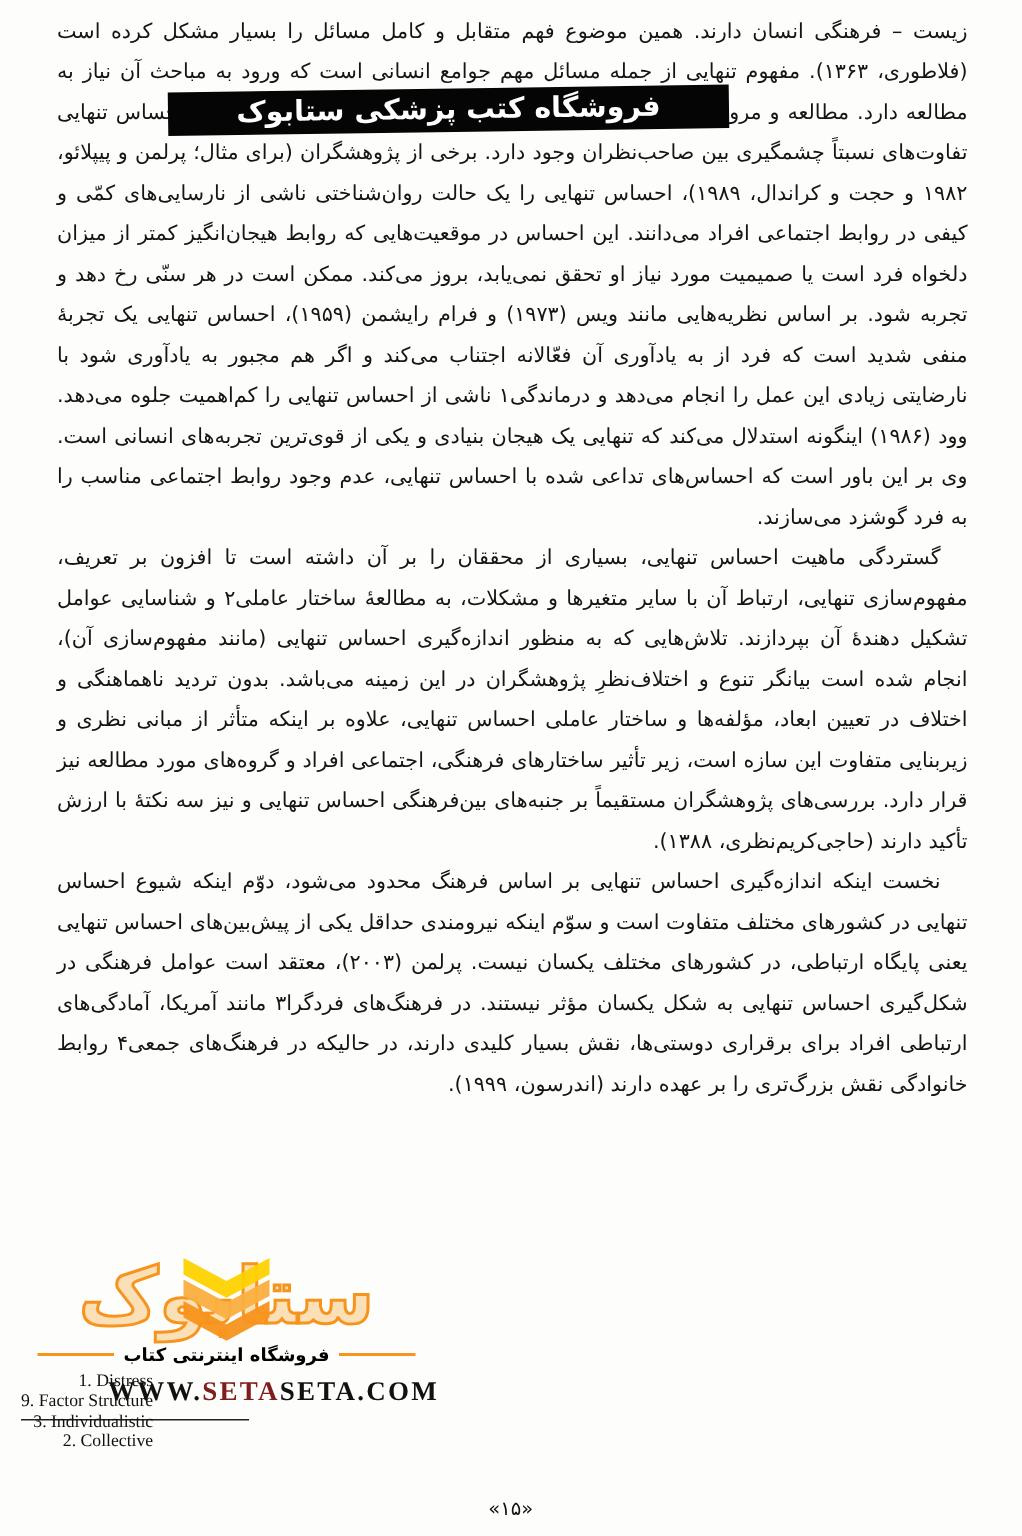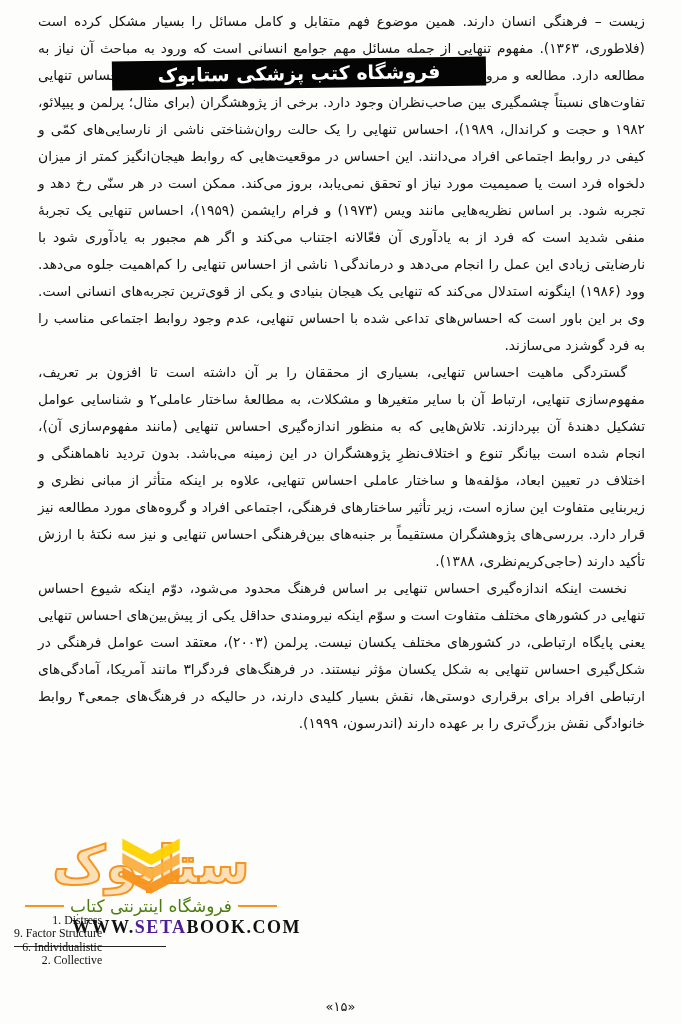--- a/index.html
+++ b/index.html
@@ -81,40 +81,40 @@
   }
   .logo-tagline-row {
     margin-top: 2px;
     display: flex;
     align-items: center;
     gap: 6px;
     direction: rtl;
   }
   .tl-line { flex: 1; border-top: 2px solid #f7941d; height: 0; }
   .logo-tagline {
-    color: #4d7c0f;
-    font-size: 17px;
-    font-weight: normal;
+    color: #000000;
+    font-size: 12px;
+    font-weight: bold;
     white-space: nowrap;
   }
 
   
   .url {
     position: absolute;
     left: 72px;
     top: 917px;
     direction: ltr;
     font-family: "Liberation Serif", serif;
     font-weight: bold;
     font-size: 18px;
     letter-spacing: 1.5px;
     color: #111111;
     z-index: 3;
   }
-  .url .red { color: #4c1d95; }
+  .url .red { color: #7f1d1d; }
 
   
   .fn-divider {
     position: absolute;
     left: 14px;
     top: 946px;
     width: 152px;
     border-top: 1.2px solid #222222;
     z-index: 2;
   }
@@ -166,25 +166,25 @@
       </svg>
     </span>
     <div class="logo-brand">ستابوک</div>
     <div class="logo-tagline-row">
       <span class="tl-line"></span>
       <span class="logo-tagline">فروشگاه اینترنتی کتاب</span>
       <span class="tl-line"></span>
     </div>
   </div>
 
-  <div class="url"><span>WWW.</span><span class="red">SETA</span><span>BOOK.COM</span></div>
+  <div class="url"><span>WWW.</span><span class="red">SETA</span><span>SETA.COM</span></div>
 
   <div class="fn-divider"></div>
   <div class="footnotes">
     <div>1. Distress</div>
     <div>9. Factor Structure</div>
-    <div>6. Individualistic</div>
+    <div>3. Individualistic</div>
     <div>2. Collective</div>
   </div>
 
   <div class="page-number">«۱۵»</div>
 
 </div>
 
 </body></html>

